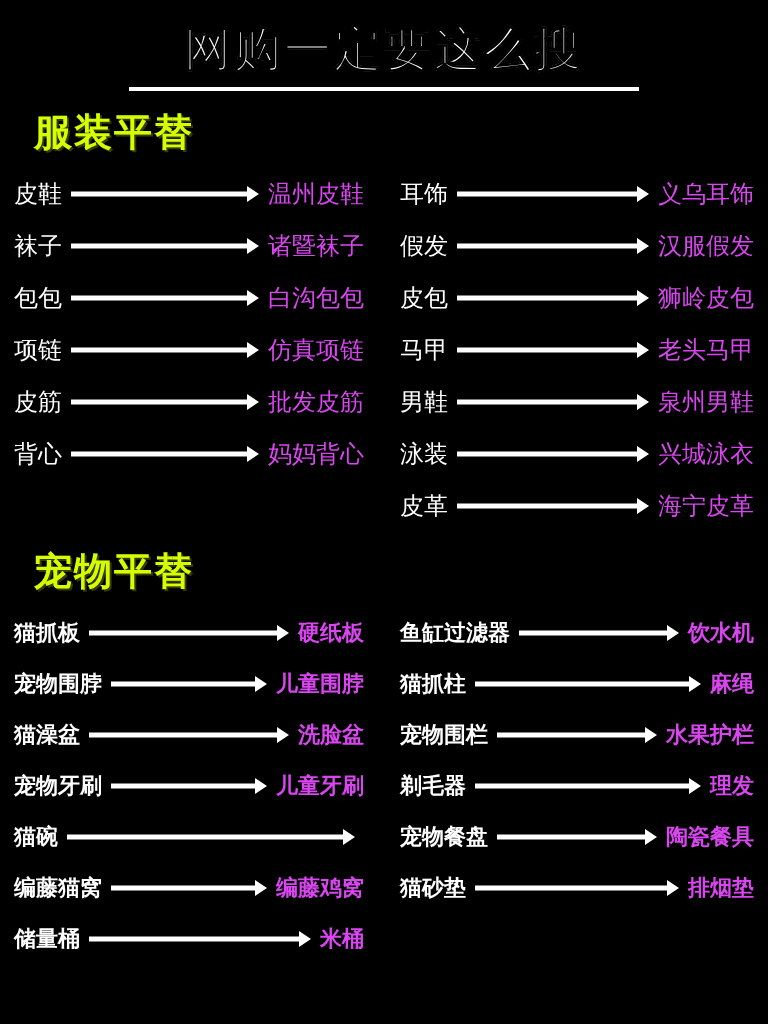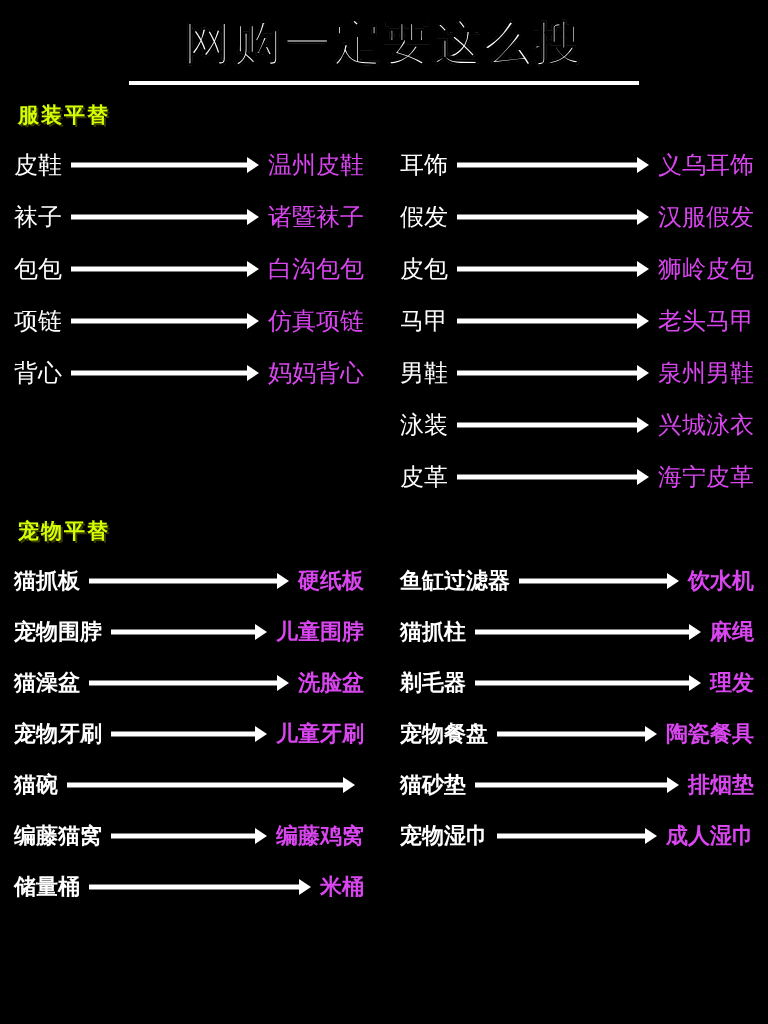--- a/index.html
+++ b/index.html
@@ -20,41 +20,41 @@
     position: relative;
     box-sizing: border-box;
     padding: 0 14px;
   }
   .main-title {
     text-align: center;
     font-size: 47px;
     font-weight: bold;
     letter-spacing: 3px;
     color: #ffffff;
-    margin: 12px 0 6px 0;
+    margin: 18px 0 6px 0;
     text-shadow:
       -2px -2px 0 #000, 2px -2px 0 #000, -2px 2px 0 #000, 2px 2px 0 #000,
       0 0 2px #000;
     -webkit-text-stroke: 1px #000;
   }
   .title-underline {
     width: 510px;
     height: 4px;
     background: #ffffff;
     margin: 0 auto 16px auto;
   }
   .section {
     margin-bottom: 4px;
   }
   .section-heading {
-    font-size: 21px;
+    font-size: 38px;
     font-weight: bold;
     color: #d4ff00;
     letter-spacing: 2px;
-    margin: 14px 0 10px 4px;
+    margin: 14px 0 10px 20px;
     text-shadow: 2px 2px 0 #3a3a00;
   }
   .grid {
     display: grid;
     grid-template-columns: 1fr 1fr;
     column-gap: 10px;
     row-gap: 0px;
     gap: 32px;
   }
   .pair {
@@ -146,20 +146,28 @@
         </div>
         <div class="pair">
           <span class="src">项链</span>
           <span class="arrow">
               <span class="shaft"></span>
               <span class="head"></span>
             </span>
           <span class="dst">仿真项链</span>
         </div>
         <div class="pair">
+          <span class="src">皮筋</span>
+          <span class="arrow">
+              <span class="shaft"></span>
+              <span class="head"></span>
+            </span>
+          <span class="dst">批发皮筋</span>
+        </div>
+        <div class="pair">
           <span class="src">背心</span>
           <span class="arrow">
               <span class="shaft"></span>
               <span class="head"></span>
             </span>
           <span class="dst">妈妈背心</span>
         </div>
       </div>
 
       <div class="col-right">
@@ -297,20 +305,28 @@
         </div>
         <div class="pair">
           <span class="src">猫抓柱</span>
           <span class="arrow">
               <span class="shaft"></span>
               <span class="head"></span>
             </span>
           <span class="dst">麻绳</span>
         </div>
         <div class="pair">
+          <span class="src">宠物围栏</span>
+          <span class="arrow">
+              <span class="shaft"></span>
+              <span class="head"></span>
+            </span>
+          <span class="dst">水果护栏</span>
+        </div>
+        <div class="pair">
           <span class="src">剃毛器</span>
           <span class="arrow">
               <span class="shaft"></span>
               <span class="head"></span>
             </span>
           <span class="dst">理发</span>
         </div>
         <div class="pair">
           <span class="src">宠物餐盘</span>
           <span class="arrow">
@@ -319,27 +335,19 @@
             </span>
           <span class="dst">陶瓷餐具</span>
         </div>
         <div class="pair">
           <span class="src">猫砂垫</span>
           <span class="arrow">
               <span class="shaft"></span>
               <span class="head"></span>
             </span>
           <span class="dst">排烟垫</span>
-        </div>
-        <div class="pair">
-          <span class="src">宠物湿巾</span>
-          <span class="arrow">
-              <span class="shaft"></span>
-              <span class="head"></span>
-            </span>
-          <span class="dst">成人湿巾</span>
         </div>
       </div>
 
     </div>
   </div>
 
 </div>
 
 </body></html>

